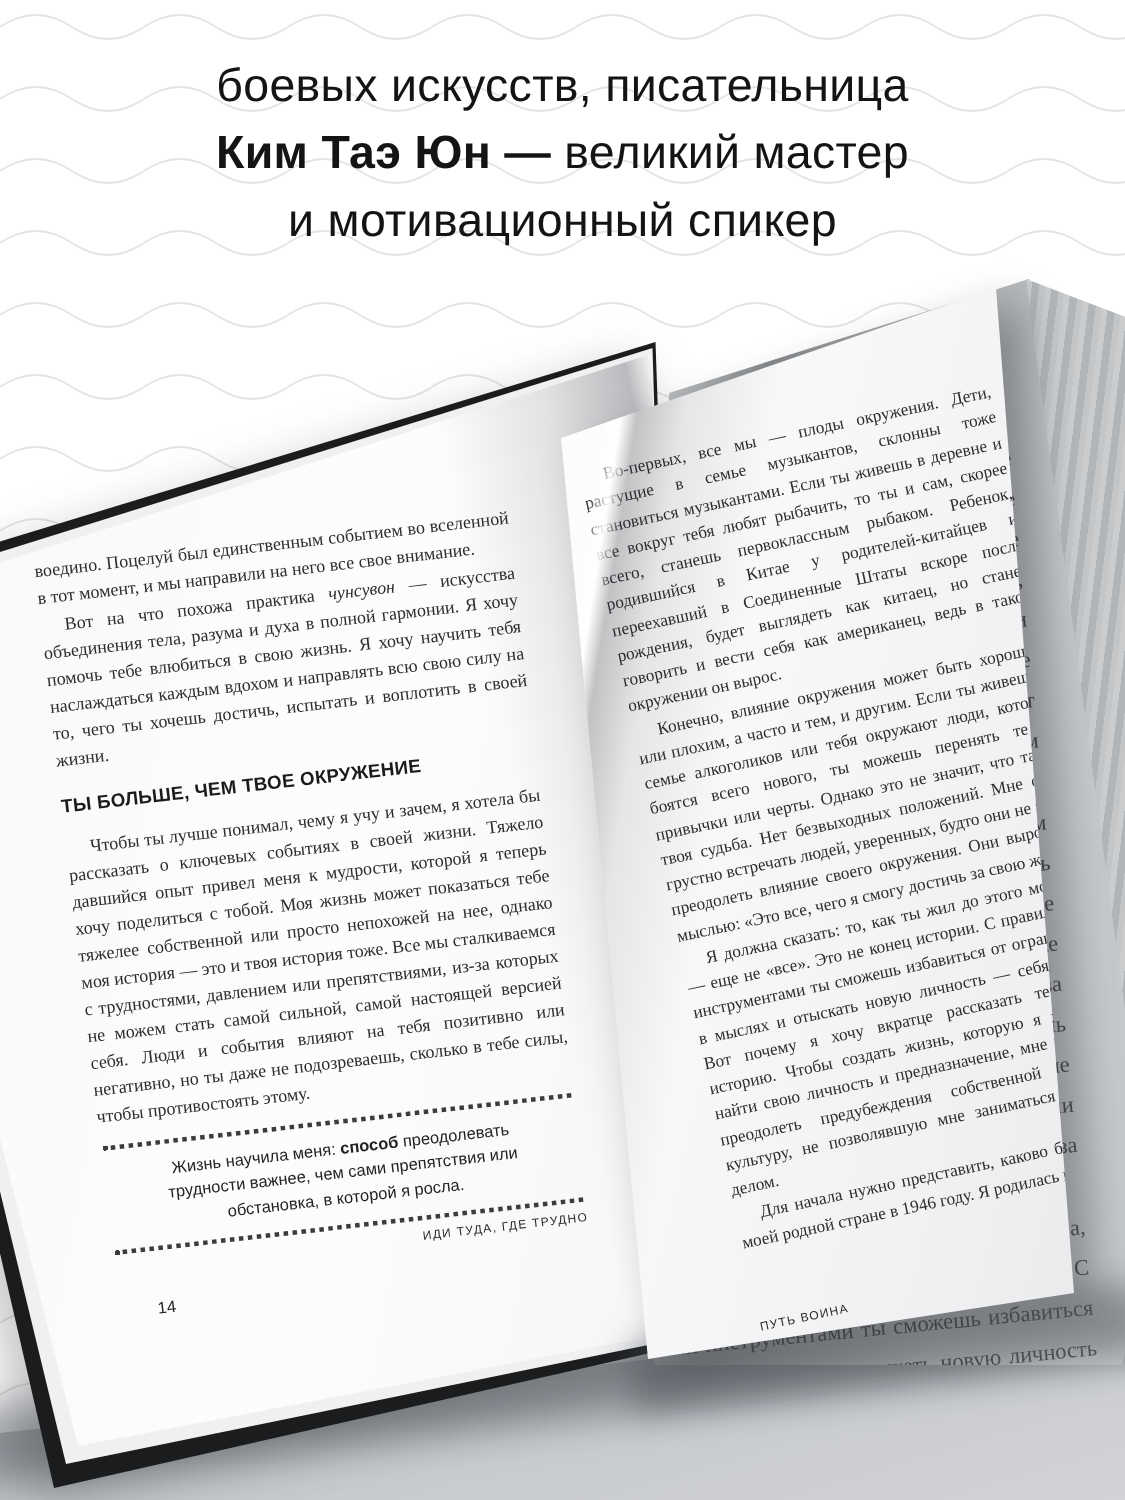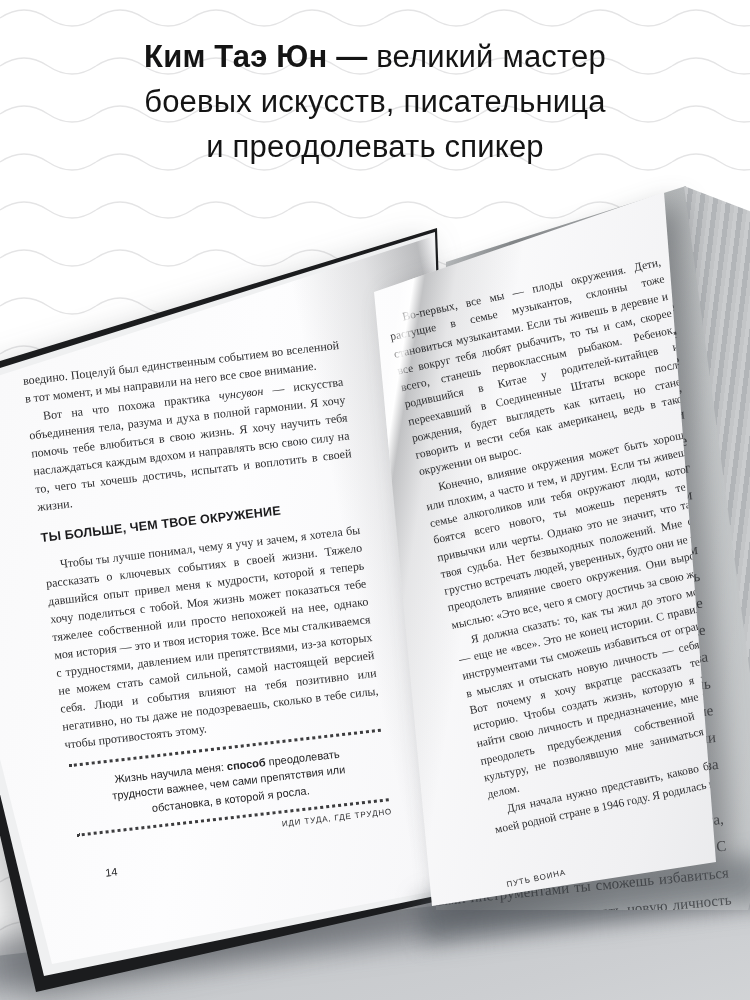--- a/index.html
+++ b/index.html
@@ -70,23 +70,23 @@
   <svg class="waves" width="750" height="1000" aria-hidden="true">
     <defs>
       <pattern id="wv" width="96" height="48" patternUnits="userSpaceOnUse">
         <path d="M0 18 Q 24 2 48 18 T 96 18" fill="none" stroke="#e4e4e5" stroke-width="1.3"></path>
       </pattern>
     </defs>
     <rect width="750" height="1000" fill="url(#wv)"></rect>
   </svg>
 
   <div class="heading">
+    <div>боевых искусств, писательница</div>
     <div><span class="b">Ким Таэ Юн —</span> <span>великий мастер</span></div>
-    <div>боевых искусств, писательница</div>
-    <div>и преодолевать спикер</div>
+    <div>и мотивационный спикер</div>
   </div>
 
   <div class="photo">
 
     <div class="floor"></div>
     <div class="floor-shadow"></div>
 
     <div class="left-wrap">
       <div class="clip cover"></div>
       <div class="clip block-edge"></div>

